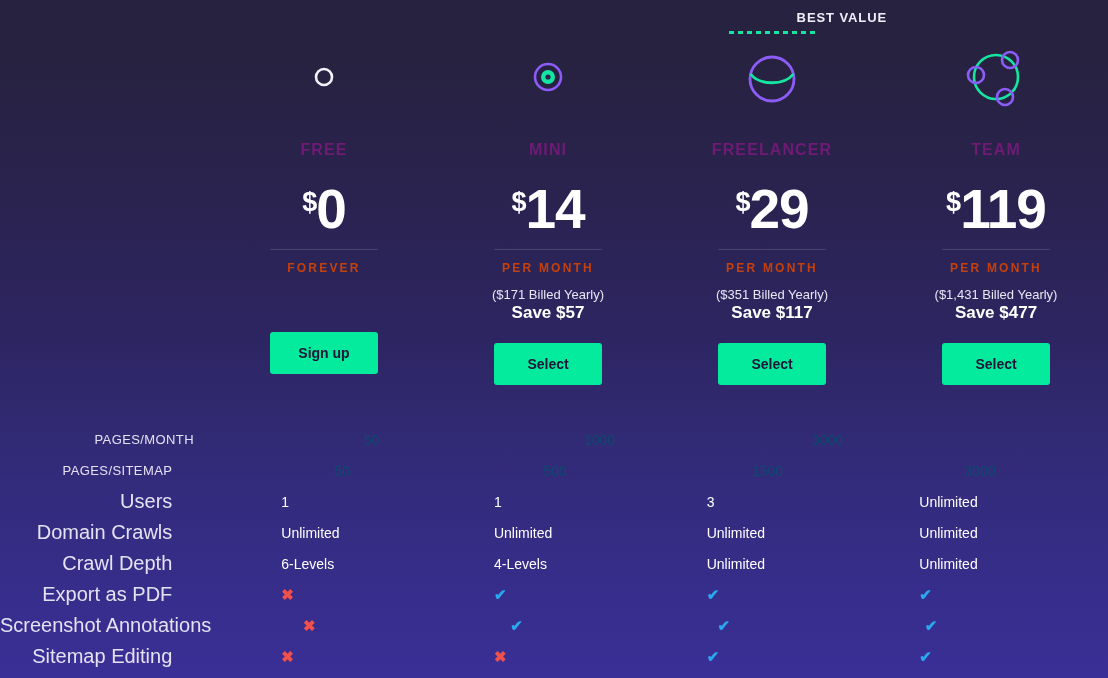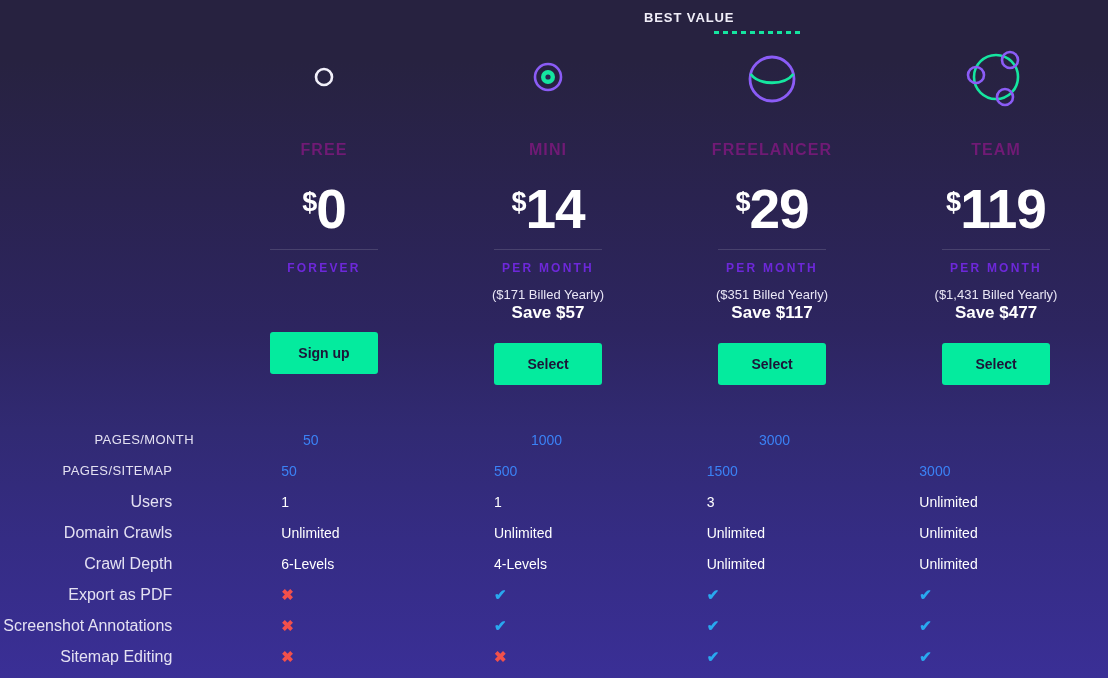--- a/index.html
+++ b/index.html
@@ -27,23 +27,23 @@
   
   .badge-row {
     position: absolute;
     top: 10px;
     left: 0;
     width: 100%;
     height: 34px;
   }
   .badge {
     position: absolute;
-    left: 644px;
+    left: 659px;
     width: 228px;
-    text-align: left;
+    text-align: right;
   }
   .badge-text {
     font-size: 13px;
     font-weight: bold;
     letter-spacing: 0.9px;
     color: #f0eef8;
     display: block;
     line-height: 16px;
   }
   .badge-dash {
@@ -106,21 +106,21 @@
     height: 1px;
     margin: 12px auto 0;
     background: rgba(255,255,255,0.14);
   }
 
   .period {
     margin-top: 11px;
     font-size: 12px;
     font-weight: bold;
     letter-spacing: 2.2px;
-    color: #6d28d9;
+    color: #c2410c;
   }
 
   .billed {
     margin-top: 11px;
     font-size: 13px;
     color: #e9e6f5;
     line-height: 18px;
   }
   .save {
     font-size: 17px;
@@ -152,36 +152,36 @@
   }
   .frow {
     display: flex;
     align-items: center;
     height: 31px;
   }
   .flabel {
     width: 212px;
     padding-right: 18px;
     text-align: right;
-    font-size: 16px;
+    font-size: 20px;
     color: #e4e1f2;
     white-space: nowrap;
   }
   .frow.caps .flabel {
     font-size: 13px;
     letter-spacing: 0.4px;
   }
   .fcell {
     width: 228px;
     padding-left: 91px;
     font-size: 14px;
     color: #ffffff;
     white-space: nowrap;
   }
-  .frow.caps .fcell { color: #3b82f6; }
+  .frow.caps .fcell { color: #0c4a6e; text-align: center; }
 
   .mark { font-size: 15px; font-weight: bold; line-height: 1; }
   .mark.yes { color: #29a8ef; }
   .mark.no  { color: #f2504b; }
 </style>
 </head>
 <body>
 
 <div class="badge-row">
   <div class="badge">

